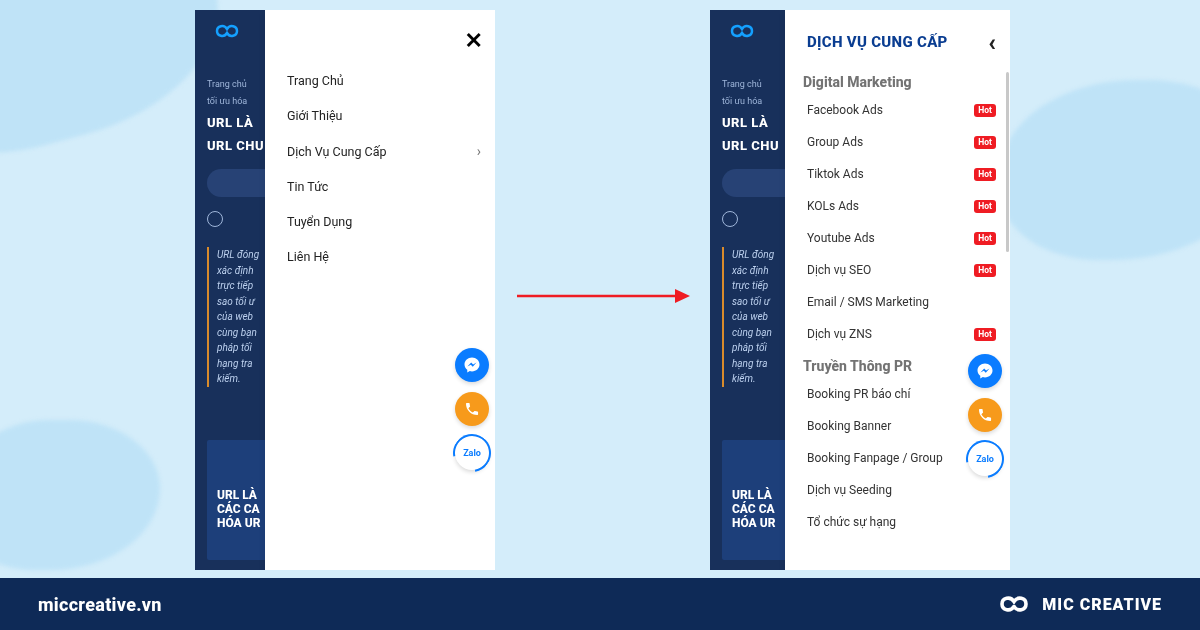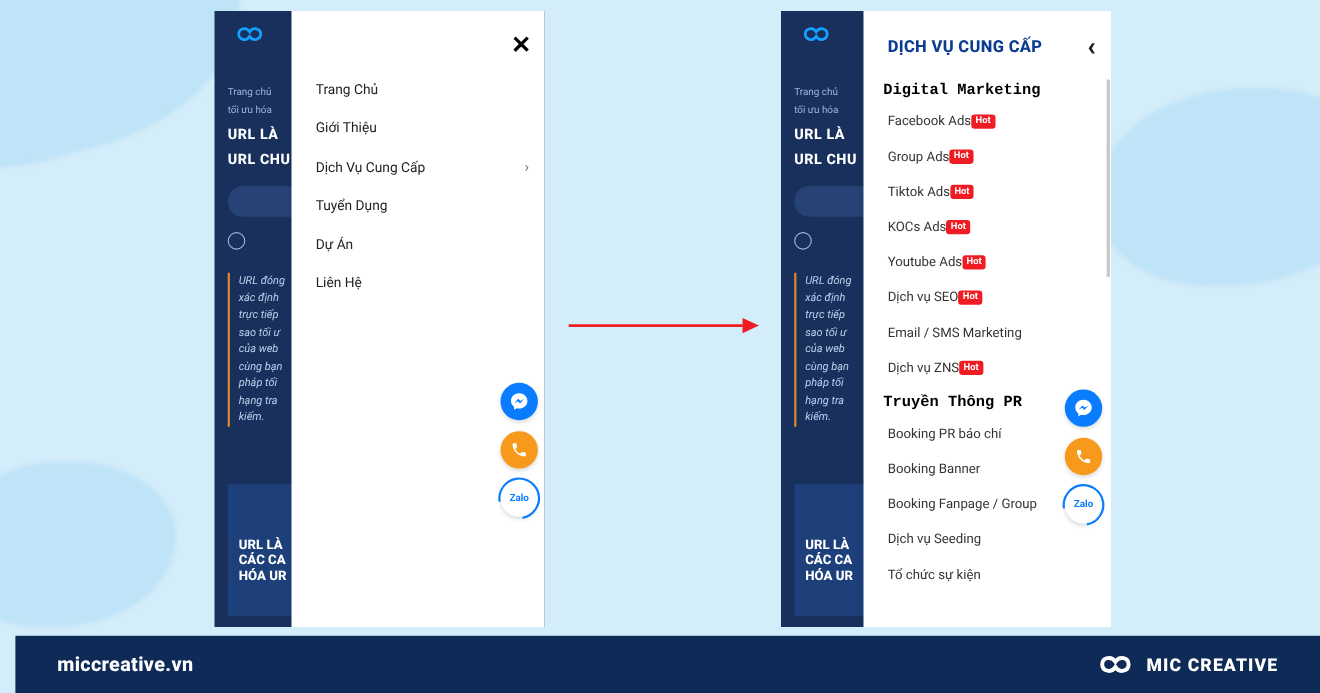--- a/index.html
+++ b/index.html
@@ -66,25 +66,25 @@
 
   ul.menu { list-style:none; padding: 0 0 0 22px;}
   ul.menu li {
     font-size:12.5px; color:#222; padding:10px 16px 10px 0;
     display:flex; align-items:center; justify-content:space-between;
     cursor:pointer;
   }
   ul.menu li .chev { color:#777; font-size:14px;}
 
   .submenu-body { padding: 0 14px 0 18px; position:relative; height:calc(100% - 50px); overflow:hidden;}
-  .section-h { color:#000000; font-weight:800; font-size:14px; padding:8px 0 4px;font-family:Liberation Mono, monospace;}
+  .section-h { color:#737373; font-weight:800; font-size:14px; padding:8px 0 4px;}
   ul.svc { list-style:none; }
   ul.svc li {
     font-size:12px; color:#333; padding:9px 0 9px 4px;
-    border-bottom:0; display:flex; align-items:center; justify-content:flex-start;
+    border-bottom:0; display:flex; align-items:center; justify-content:space-between;
     cursor:pointer;
   }
   .hot {
     background:#ef1c23; color:#fff; font-size:8.5px; font-weight:700;
     padding:1.5px 4px; border-radius:3px;
   }
   .scroll-hint { position:absolute; right:1px; top:6px; width:3px; height:180px; background:#c8c8c8; border-radius:2px;}
 
   
   .bubbles { position:absolute; right:8px; display:flex; flex-direction:column; gap:10px;}
@@ -96,21 +96,21 @@
   .bubble.zalo { background:#fff; color:#0a7cff; font-weight:700; font-size:9px; border:0; position:relative;}
   .zalo-ring { position:absolute; inset:-2px; border:2px solid #0a7cff; border-radius:50%; border-right-color:transparent; transform:rotate(125deg);}
 
   
   .arrow { position:absolute; top:284px; left:515px; width:175px; height:24px;}
   .arrow-line { stroke:#ef1c23; stroke-width:2.5; fill:none;}
   .arrow-head { fill:#ef1c23;}
 
   
   .footer {
-    position:absolute; bottom:0; left:14px; right:0; height:52px;
+    position:absolute; bottom:0; left:0; right:0; height:52px;
     background:#0e2a57; display:flex; align-items:center; justify-content:space-between;
     padding:0 38px; color:#fff;
   }
   .footer .site { font-weight:800; font-size:18px; letter-spacing:.3px;}
   .footer .brand { display:flex; align-items:center; gap:10px; font-weight:900; font-size:16px; letter-spacing:1px;}
   .footer .brand svg { width:36px; height:26px;}
 
   .icon-w { fill:#fff;}
 </style>
 </head>
@@ -163,24 +163,24 @@
             <span>Trang Chủ</span>
           </li>
           <li>
             <span>Giới Thiệu</span>
           </li>
           <li>
             <span>Dịch Vụ Cung Cấp</span>
             <span class="chev">›</span>
           </li>
           <li>
+            <span>Tin Tức</span>
+          </li>
+          <li>
             <span>Tuyển Dụng</span>
-          </li>
-          <li>
-            <span>Dự Án</span>
           </li>
           <li>
             <span>Liên Hệ</span>
           </li>
         </ul>
 
       <div class="bubbles">
         <div class="bubble msgr">
           <svg width="18" height="18" viewBox="0 0 24 24">
               <path class="icon-w" d="M12 2C6.5 2 2 6.1 2 11.2c0 2.9 1.4 5.4 3.7 7.1V22l3.4-1.9c.9.3 1.9.4 2.9.4 5.5 0 10-4.1 10-9.2S17.5 2 12 2zm1 12.3l-2.6-2.7L5.9 14l5-5.3 2.6 2.7L18 8.7l-5 5.6z"></path>
@@ -251,21 +251,21 @@
             </li>
             <li>
               <span>Group Ads</span>
               <span class="hot">Hot</span>
             </li>
             <li>
               <span>Tiktok Ads</span>
               <span class="hot">Hot</span>
             </li>
             <li>
-              <span>KOCs Ads</span>
+              <span>KOLs Ads</span>
               <span class="hot">Hot</span>
             </li>
             <li>
               <span>Youtube Ads</span>
               <span class="hot">Hot</span>
             </li>
             <li>
               <span>Dịch vụ SEO</span>
               <span class="hot">Hot</span>
             </li>
@@ -285,21 +285,21 @@
             <li>
               <span>Booking Banner</span>
             </li>
             <li>
               <span>Booking Fanpage / Group</span>
             </li>
             <li>
               <span>Dịch vụ Seeding</span>
             </li>
             <li>
-              <span>Tổ chức sự kiện</span>
+              <span>Tổ chức sự hạng</span>
             </li>
           </ul>
         </div>
 
       <div class="bubbles">
         <div class="bubble msgr">
           <svg width="18" height="18" viewBox="0 0 24 24">
               <path class="icon-w" d="M12 2C6.5 2 2 6.1 2 11.2c0 2.9 1.4 5.4 3.7 7.1V22l3.4-1.9c.9.3 1.9.4 2.9.4 5.5 0 10-4.1 10-9.2S17.5 2 12 2zm1 12.3l-2.6-2.7L5.9 14l5-5.3 2.6 2.7L18 8.7l-5 5.6z"></path>
             </svg>
         </div>

